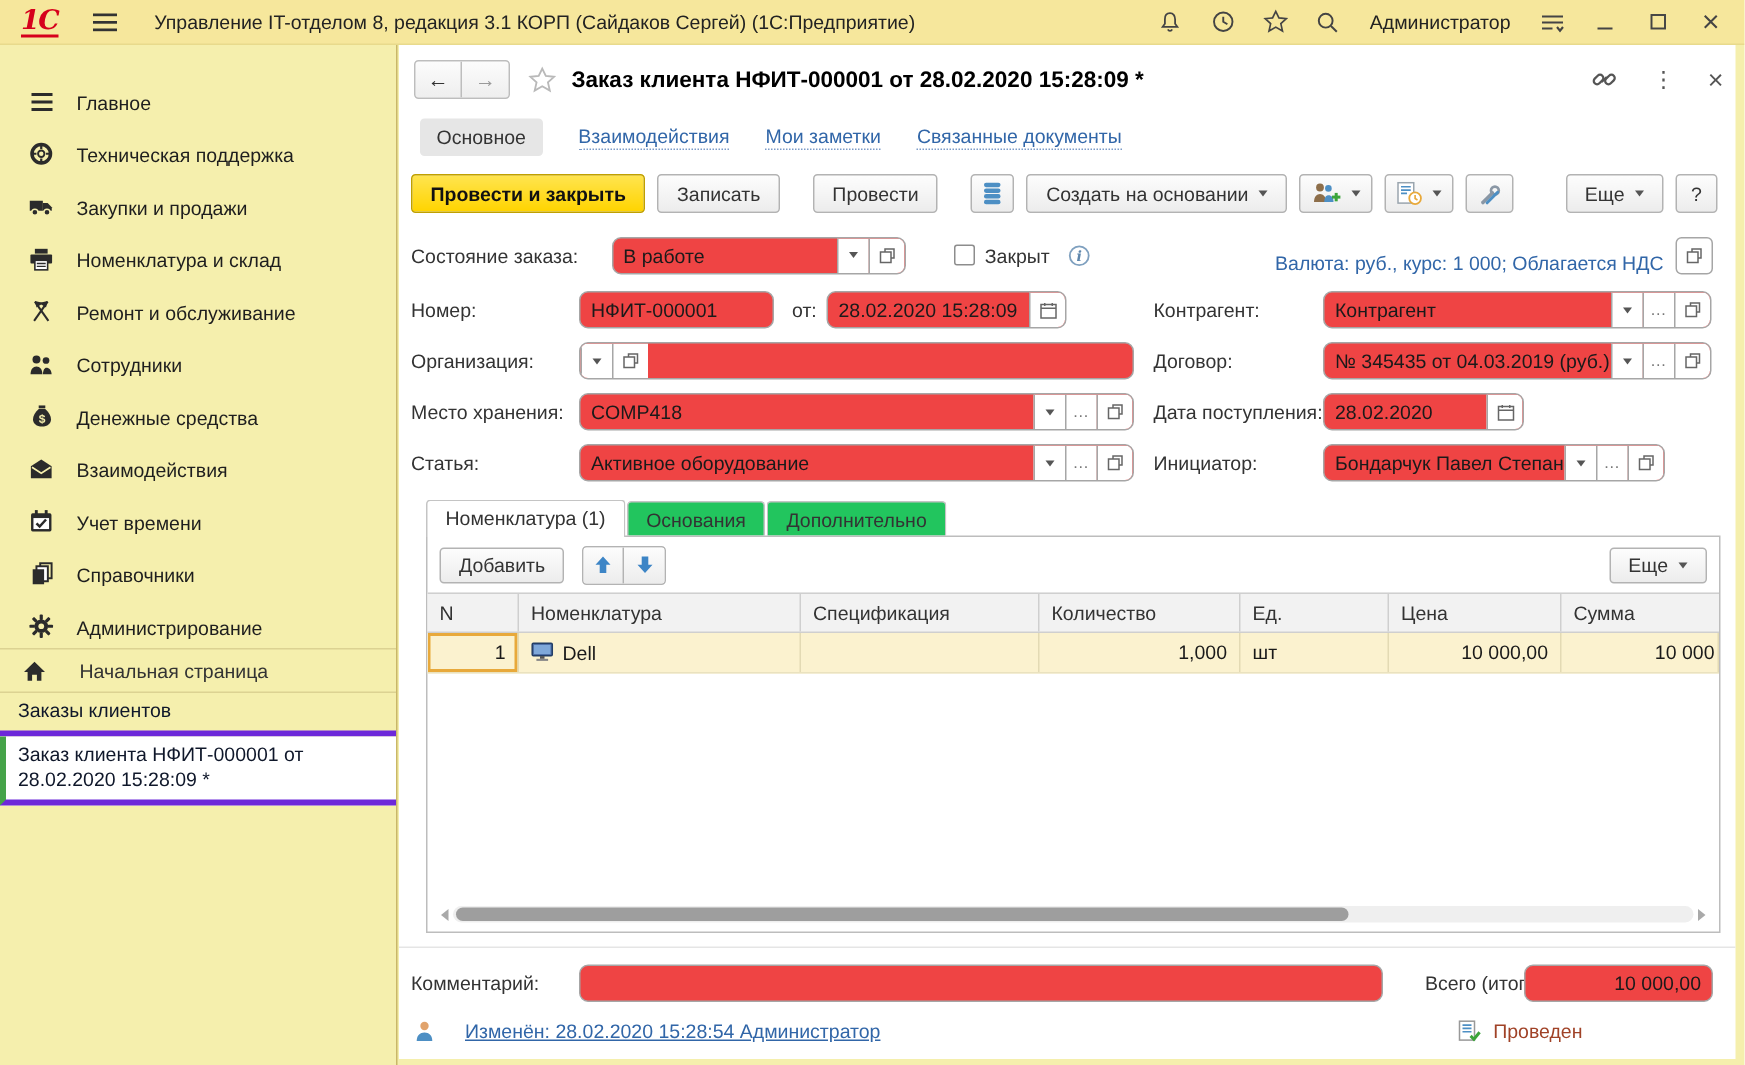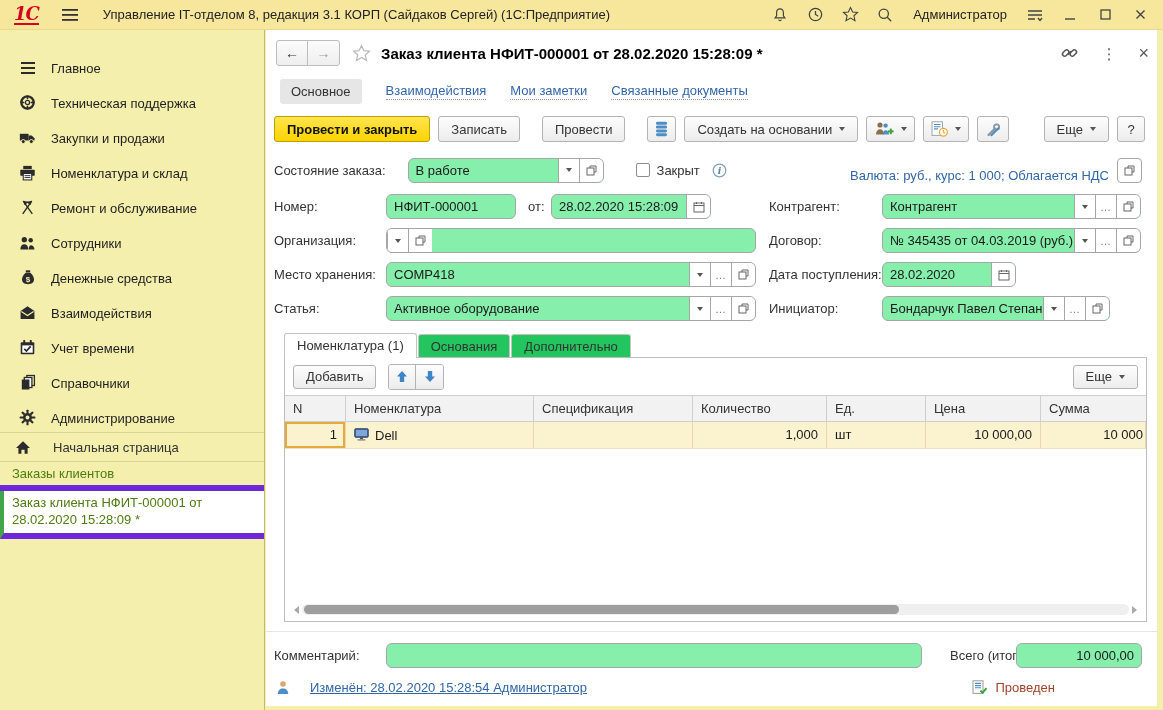--- a/index.html
+++ b/index.html
@@ -20,21 +20,21 @@
   .tb-ic{display:flex;align-items:center;justify-content:center;width:18px;height:18px}
   .tb-user{color:#222;margin:0 2px}
 
   
   .sidebar{position:absolute;top:30px;left:0;width:265px;bottom:0;background:#F5EFAD;
            border-right:1px solid #C9B769}
   .side-item{height:35px;display:flex;align-items:flex-end;padding-left:19px;gap:15px;color:#1e1e1e;cursor:default}
   .sicon{width:17px;height:17px;display:flex;align-items:center;justify-content:center;flex:none}
   .side-sep{border-top:1px solid #DCD292;margin-top:6px}
   .home-row{height:29px;display:flex;align-items:center;gap:22px;padding-left:14px;border-bottom:1px solid #DCD292}
-  .wtab{min-height:29px;display:flex;align-items:center;padding:4px 6px 4px 12px;border-bottom:6px solid #6d28d9;color:#4d7c0f}
+  .wtab{min-height:29px;display:flex;align-items:flex-start;padding:4px 6px 4px 12px;border-bottom:4px solid #6d28d9;color:#0f172a}
   .wtab.active{background:#FFFFFF;border-left:4px solid #45A349;padding-left:8px;line-height:1.3}
 
   
   .main{position:absolute;top:30px;left:266px;right:6px;bottom:4px;background:#FFF}
   .abs{position:absolute}
 
   
   .doc-header{top:9px;left:10px;right:8px;height:28px;display:flex;align-items:center}
   .navpair{display:flex;border:1px solid #BDBDBD;border-radius:3px;overflow:hidden;background:linear-gradient(#FCFCFC,#EEEEEE)}
   .navpair .npb{width:31px;height:24px;display:flex;align-items:center;justify-content:center;font-size:14px}
@@ -57,21 +57,21 @@
        background:linear-gradient(#FDFDFD,#ECECEC);border:1px solid #B3B3B3;border-radius:3px;
        color:#333;font-size:13px;white-space:nowrap}
   .btn.icon-btn{padding:0 7px}
   .btn-primary{background:linear-gradient(#FFE44F,#FFD400);border-color:#C0A000;font-weight:bold;color:#111}
   .caret{width:0;height:0;border-left:3.5px solid transparent;border-right:3.5px solid transparent;border-top:4px solid #555}
   .sp8{width:6px}
   .ml-auto{margin-left:auto}
 
   
   .flabel{position:absolute;line-height:25px;color:#333;white-space:nowrap}
-  .fieldgrp{position:absolute;display:flex;align-items:stretch;height:25px;background:#86efac;
+  .fieldgrp{position:absolute;display:flex;align-items:stretch;height:25px;background:#ef4444;
             border:1px solid #A6A6A6;border-radius:6px;overflow:hidden}
   .fieldgrp .val{flex:1;display:flex;align-items:center;padding:0 7px;white-space:nowrap;overflow:hidden;color:#1a1a1a}
   .seg{width:21px;flex:none;display:flex;align-items:center;justify-content:center;border-left:1px solid #A6A6A6;background:#fff}
   .seg.wide{width:24px}
   .seg.dots{color:#777;font-size:11px;letter-spacing:1px}
   .sq-btn{display:flex;align-items:center;justify-content:center;width:25px;height:25px;
           background:#fff;border:1px solid #A6A6A6;border-radius:4px}
   .checkbox{width:14px;height:14px;border:1px solid #8d8d8d;border-radius:2px;background:#fff;display:inline-block}
   .status-row{top:127px;left:8px;right:15px;height:26px;display:flex;align-items:center}
   .curr-right{margin-left:auto;display:flex;align-items:flex-end;gap:8px}

